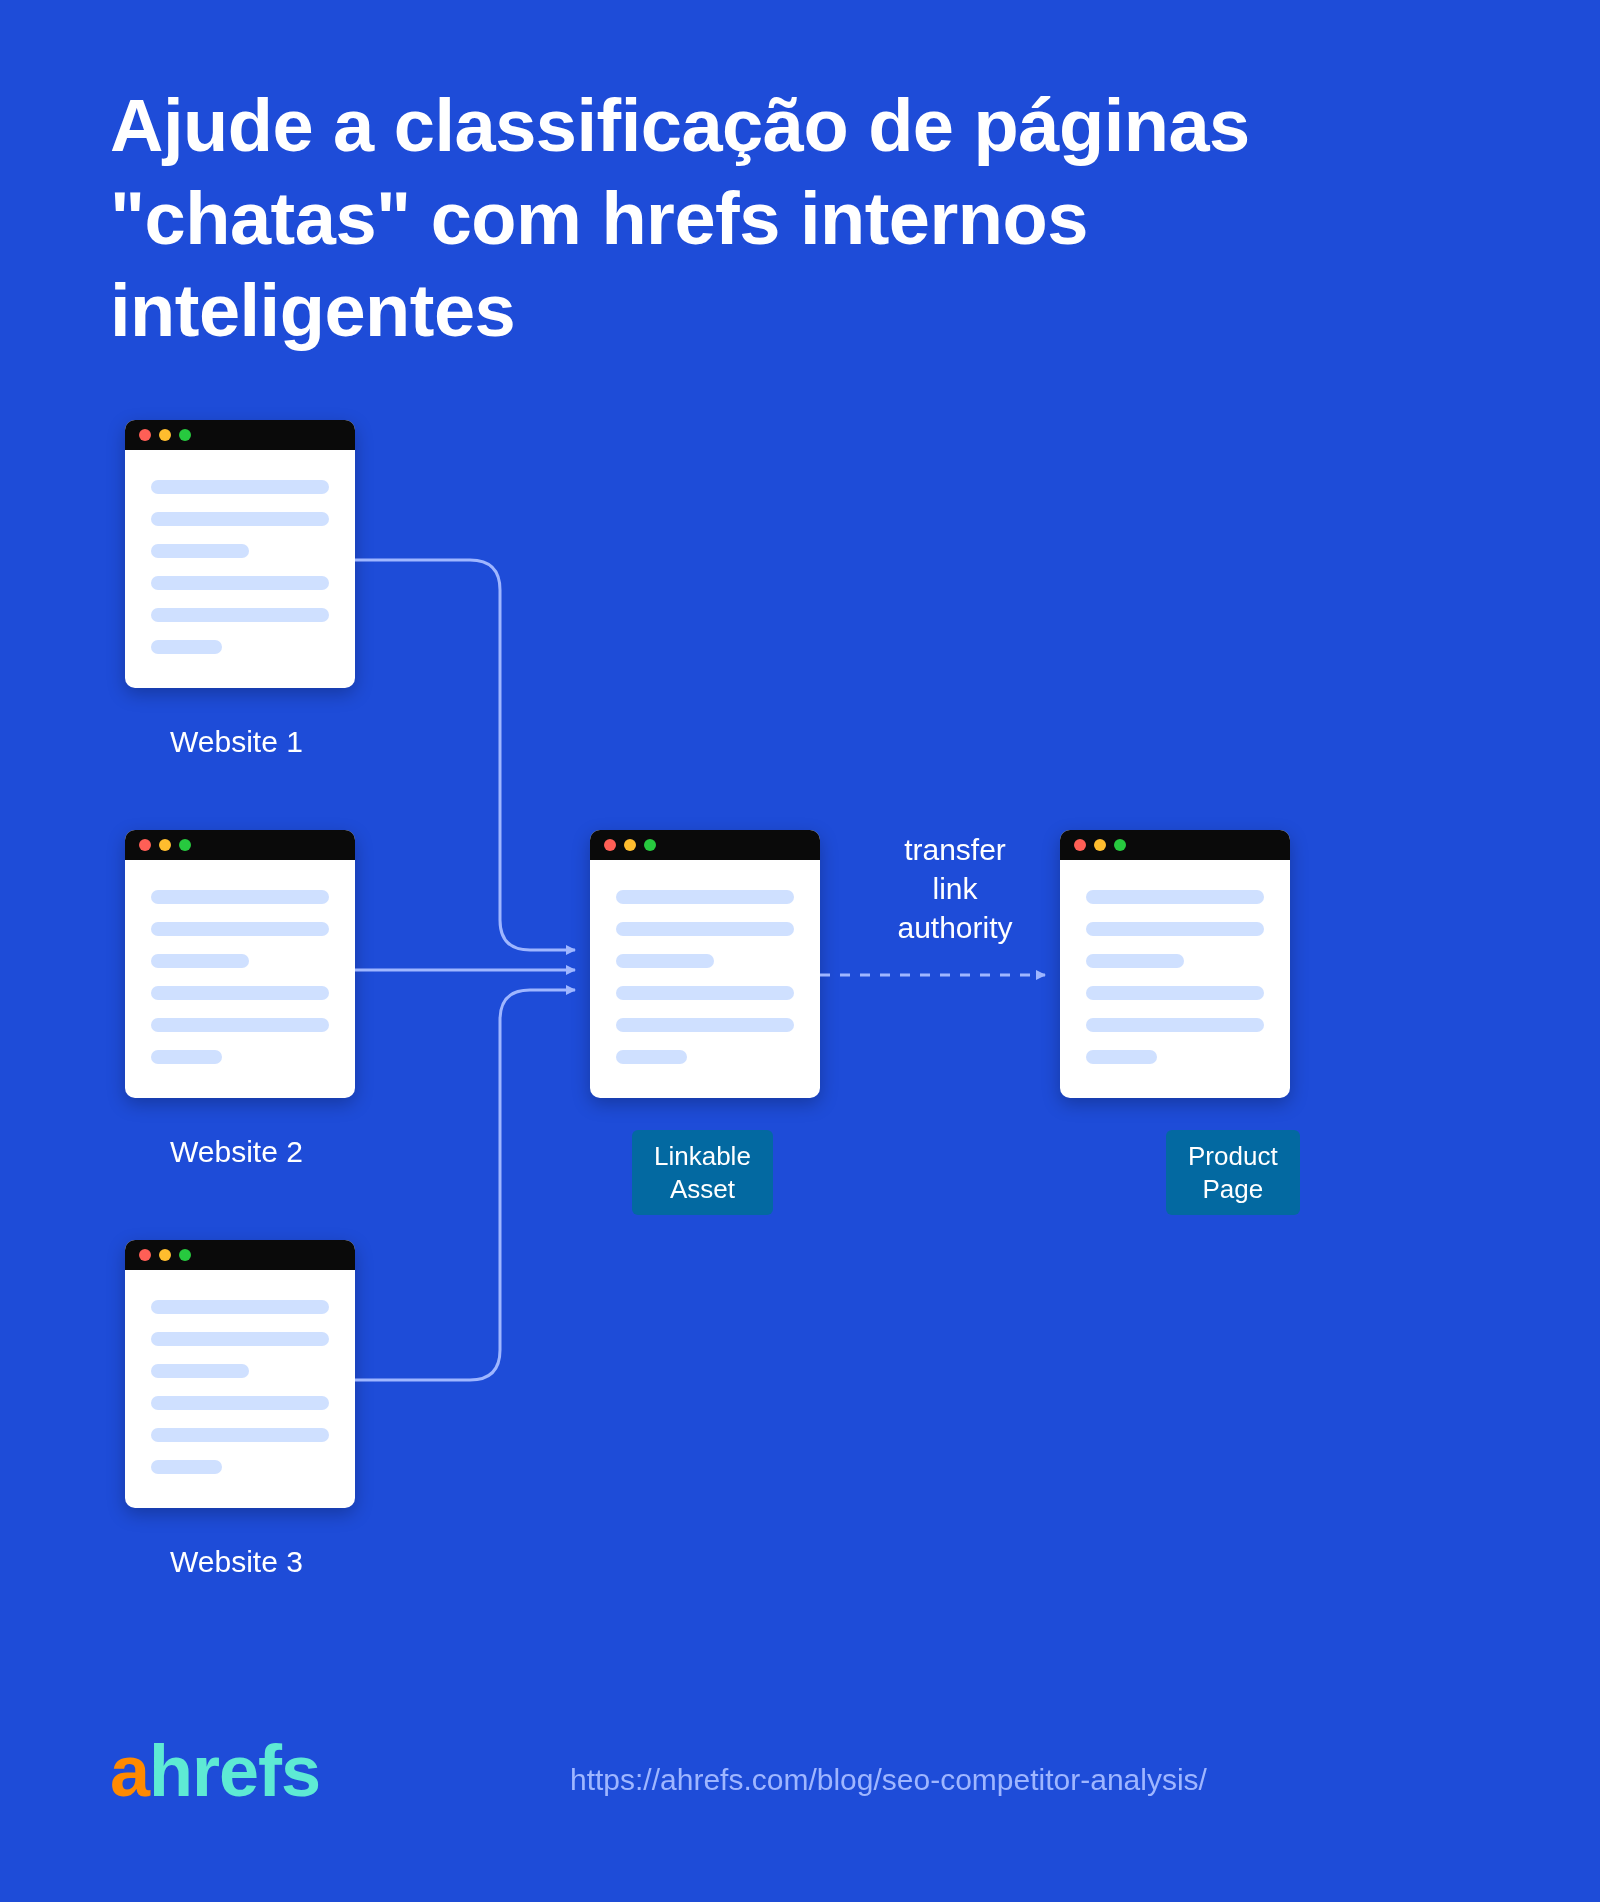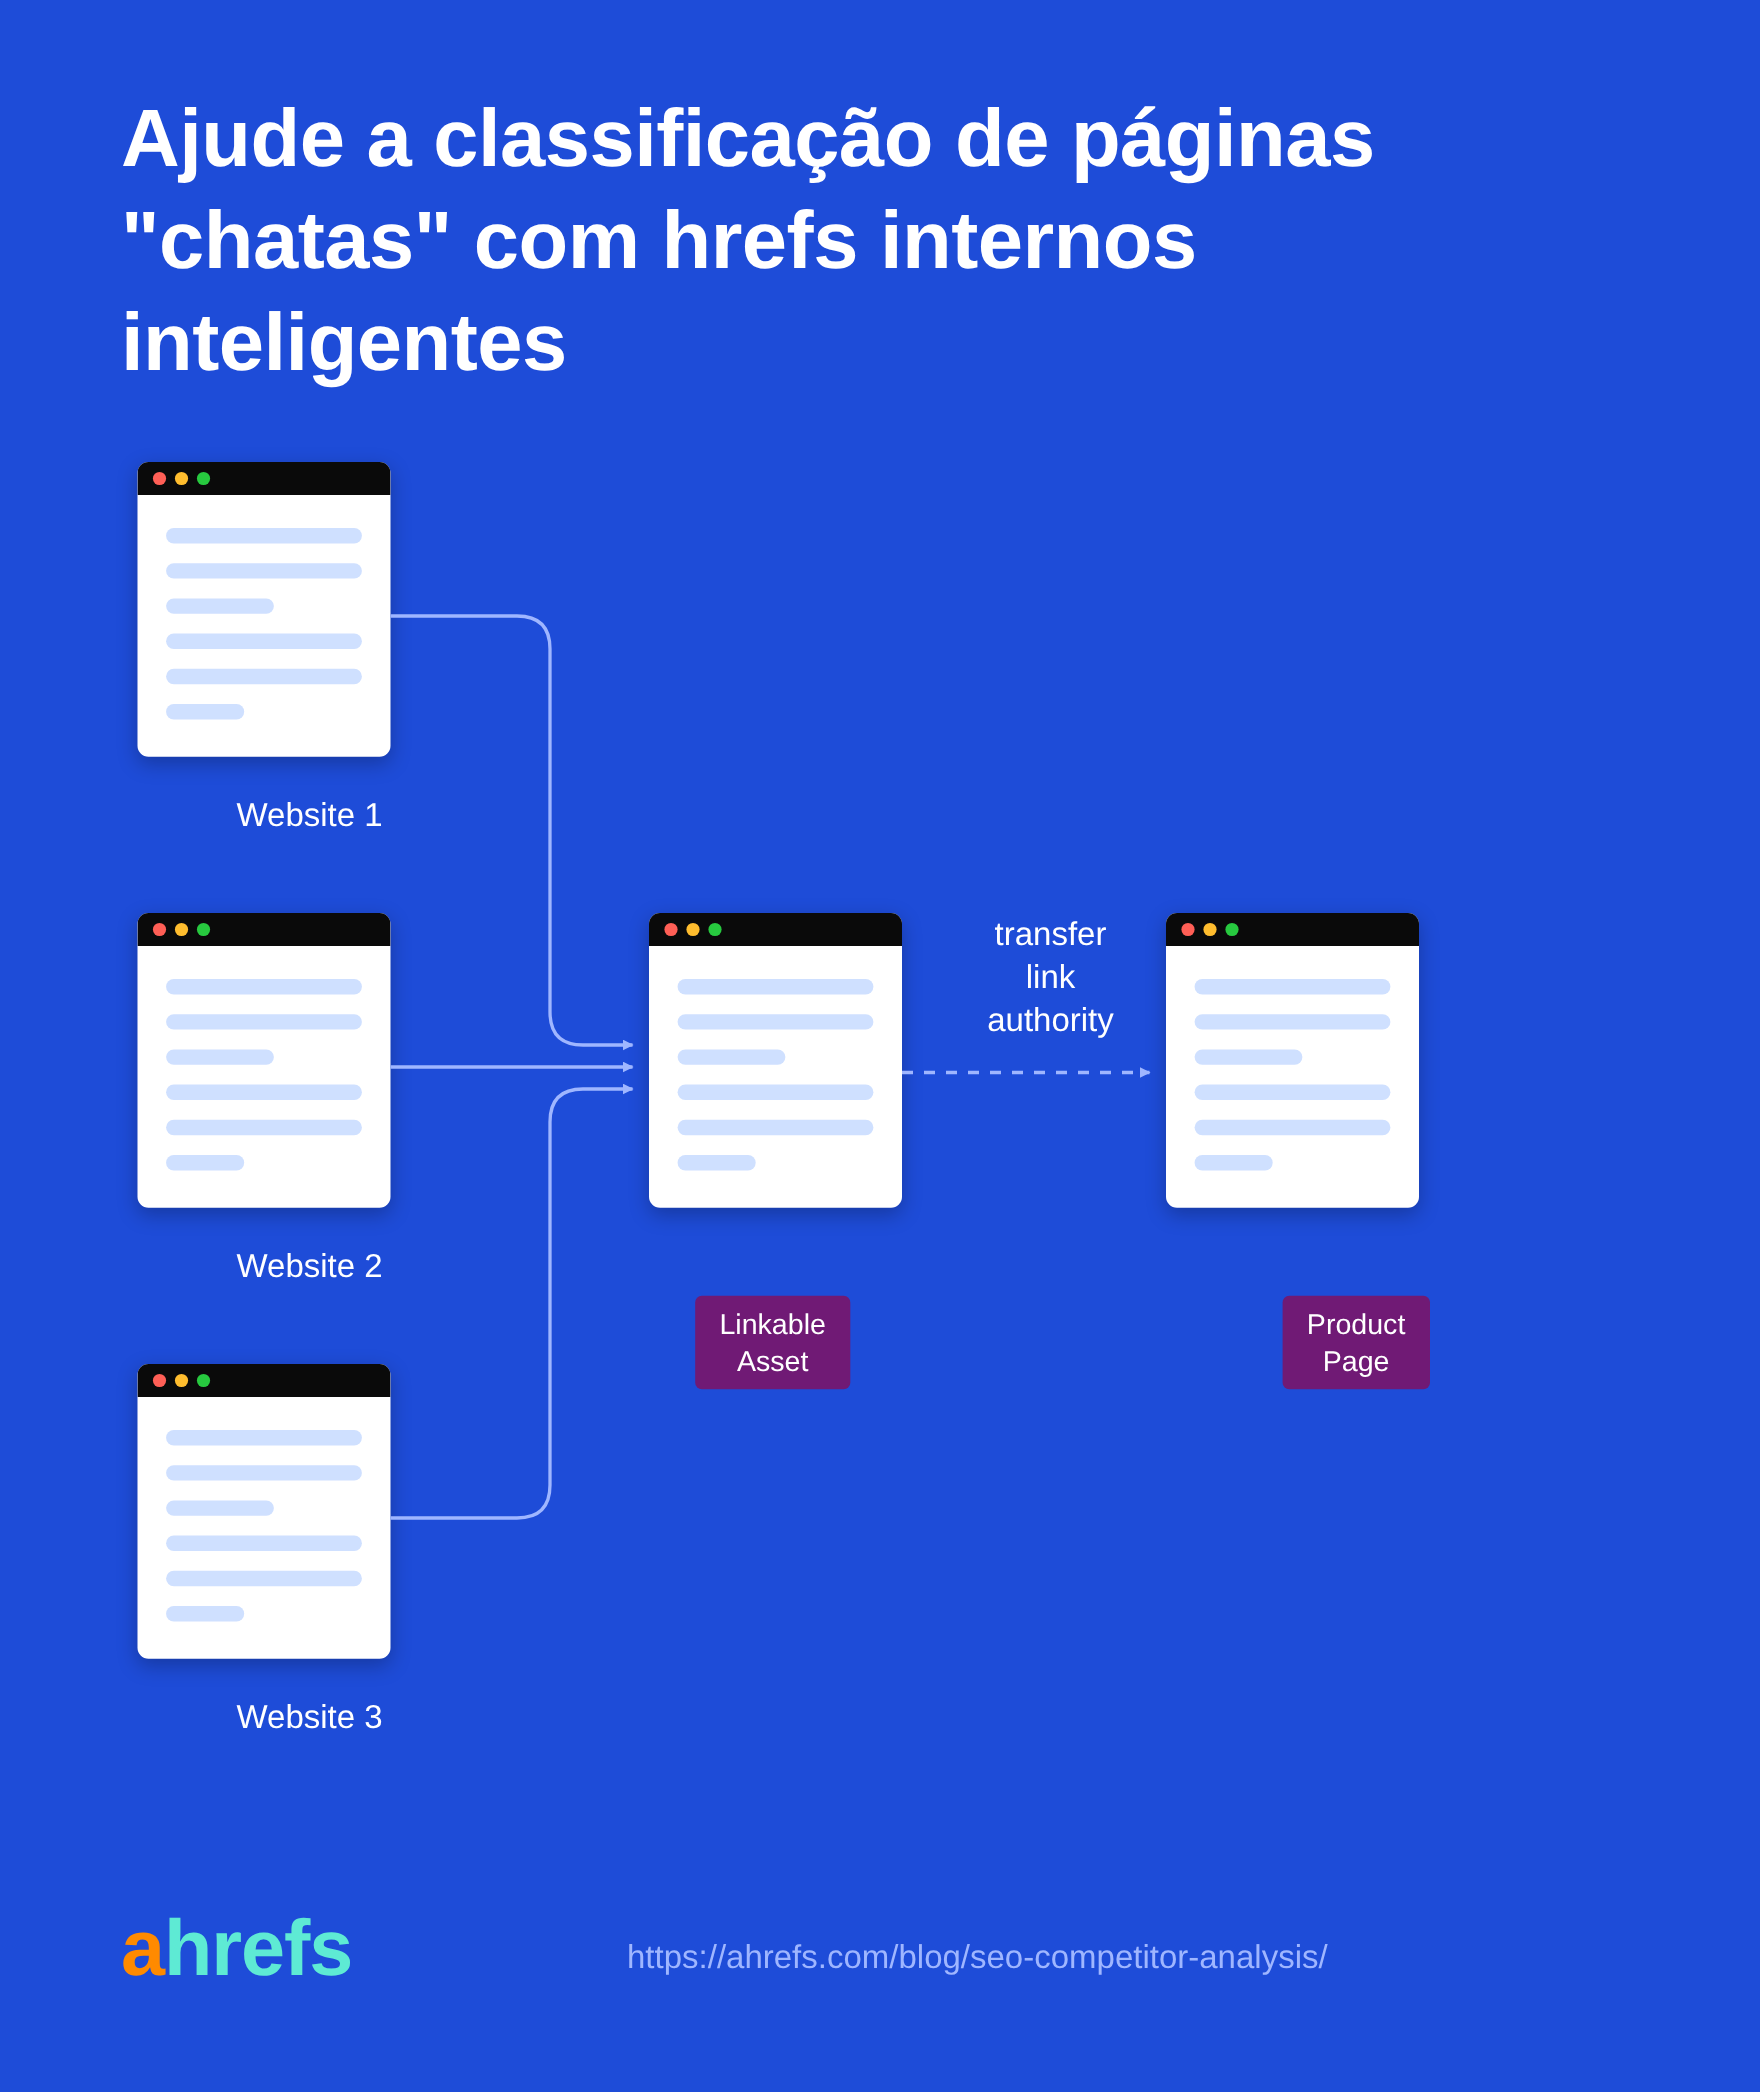--- a/index.html
+++ b/index.html
@@ -55,33 +55,31 @@
   .line.w60  { width: 55%; }
   .line.w40  { width: 40%; }
   .line:last-child { margin-bottom: 0; }
 
   .caption {
     position: absolute;
     font-size: 30px;
     font-weight: 400;
     color: #fff;
     text-align: center;
-    margin-left: 45px;
   }
   .badge {
     position: absolute;
-    background: #701a75;
+    background: #0369a1;
     color: #fff;
     font-size: 26px;
     line-height: 1.25;
     text-align: center;
     padding: 10px 22px;
     border-radius: 6px;
     font-weight: 500;
-    margin-top: 48px;
   }
   .transfer-label {
     position: absolute;
     color: #fff;
     font-size: 30px;
     text-align: center;
     line-height: 1.3;
   }
 
   .connector {

